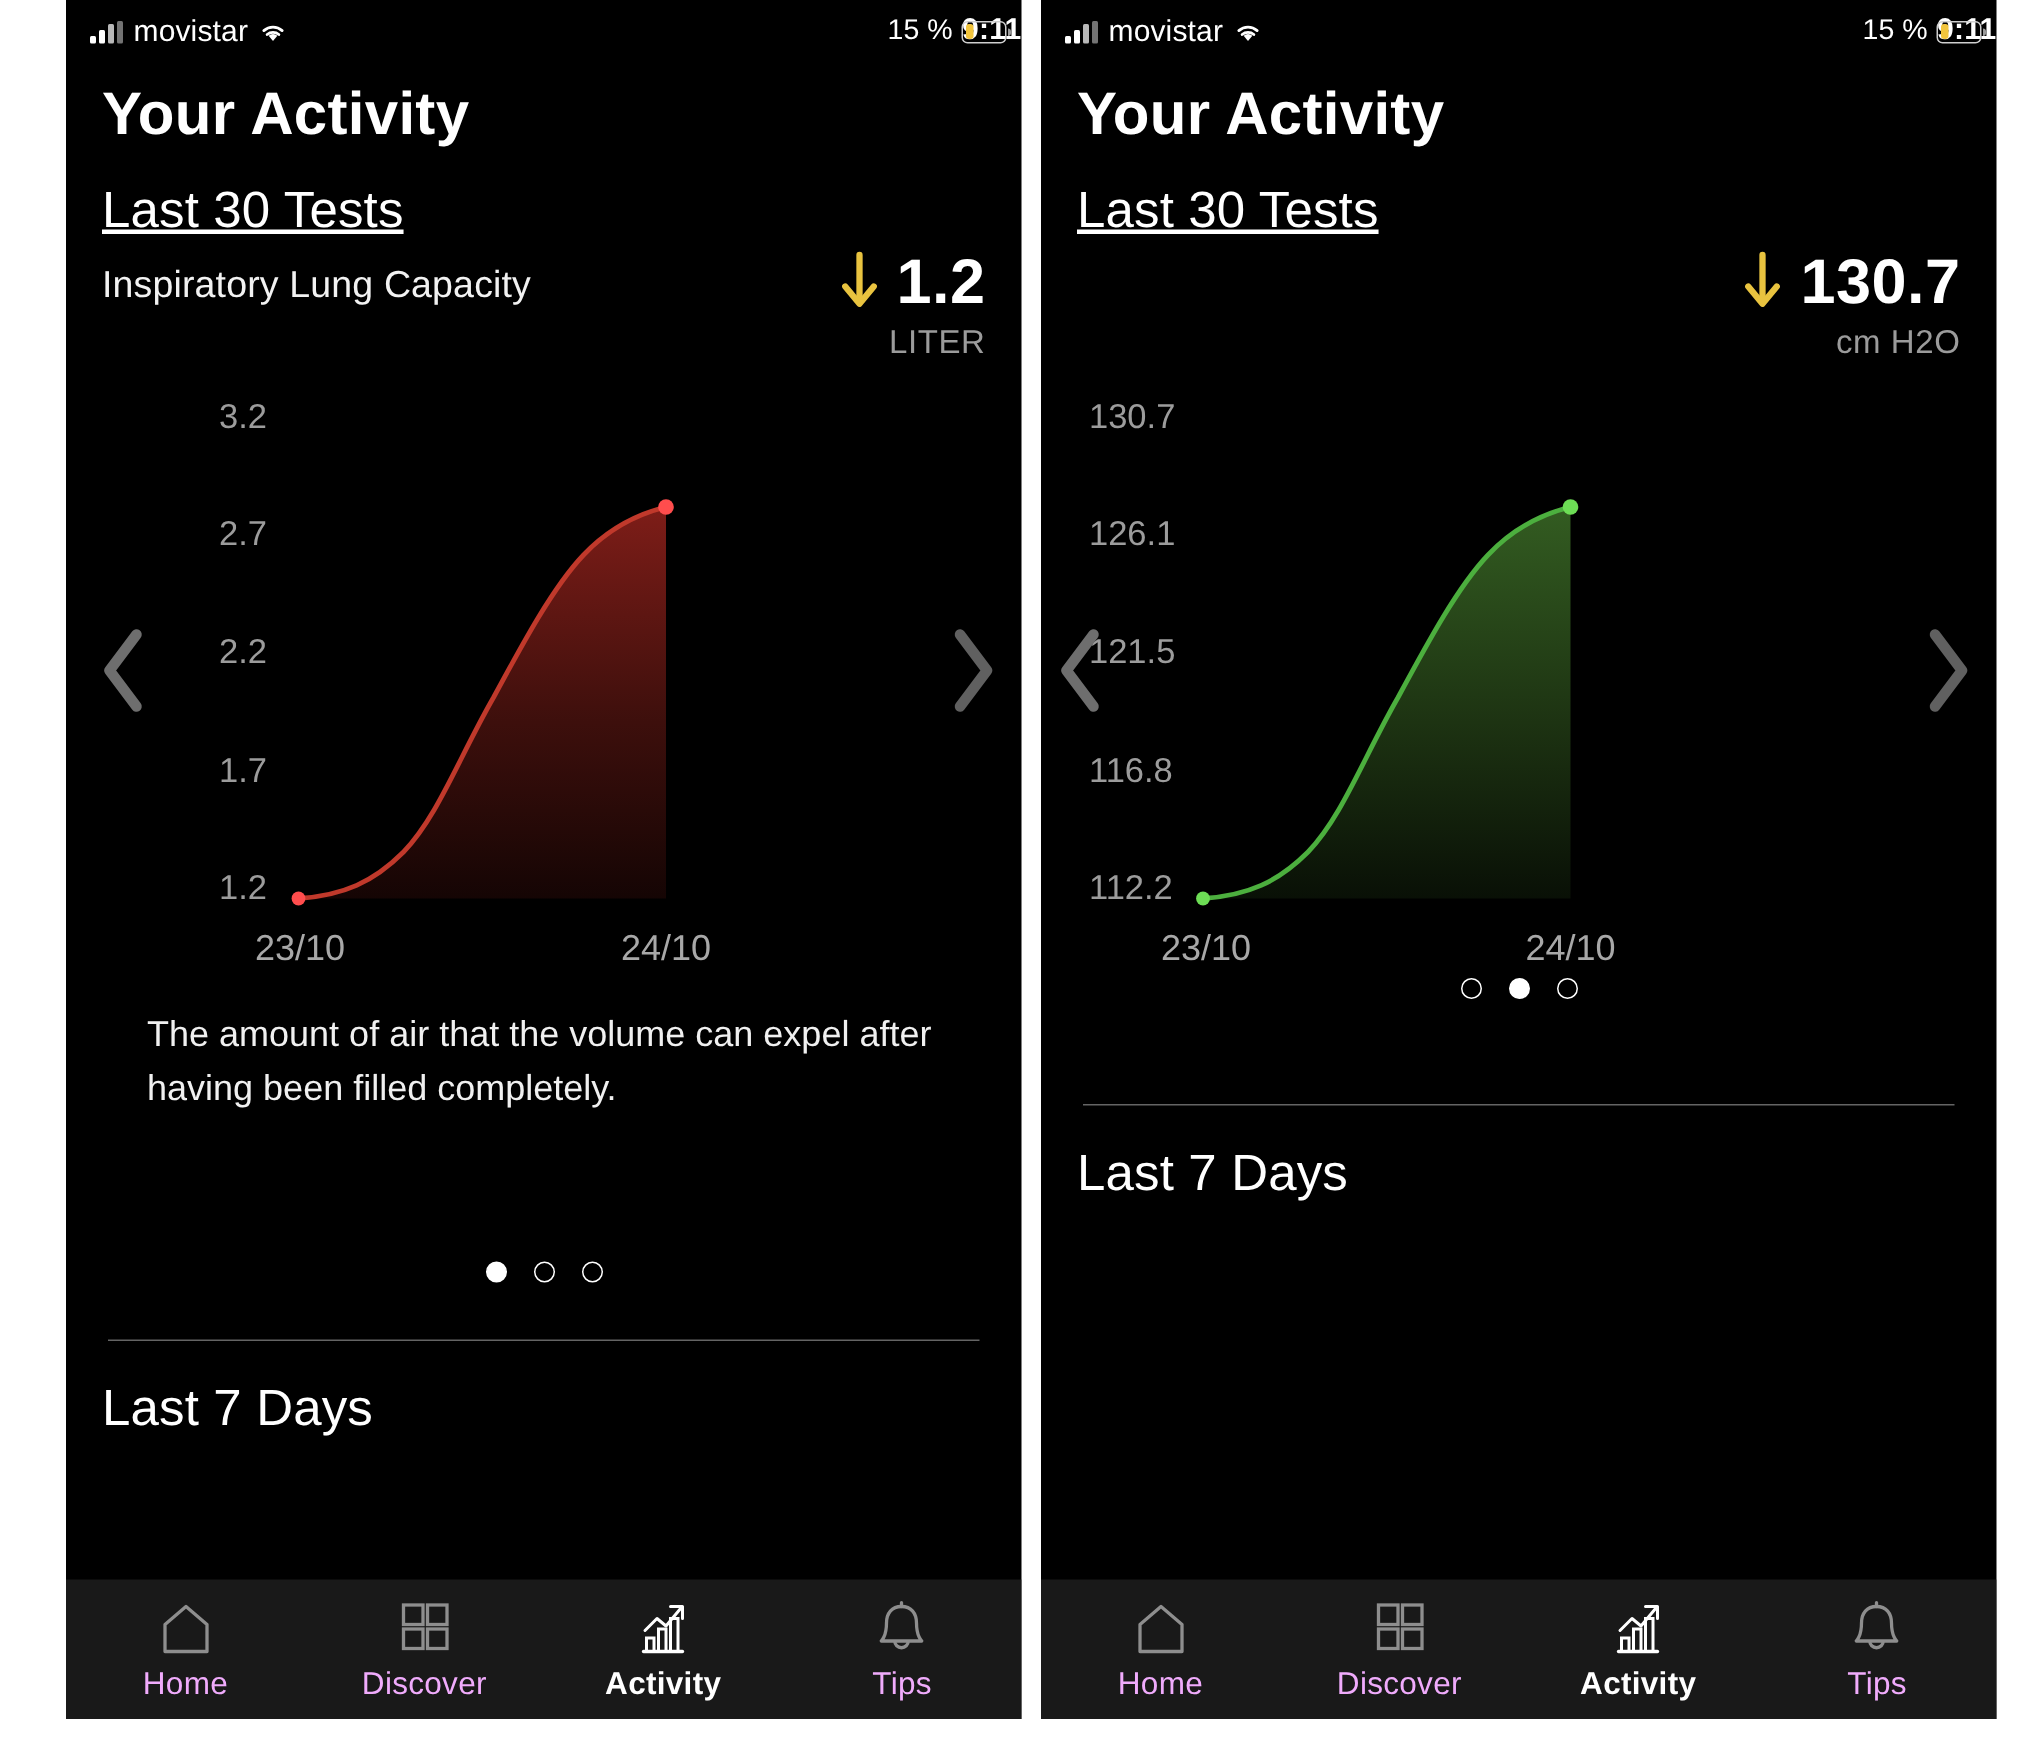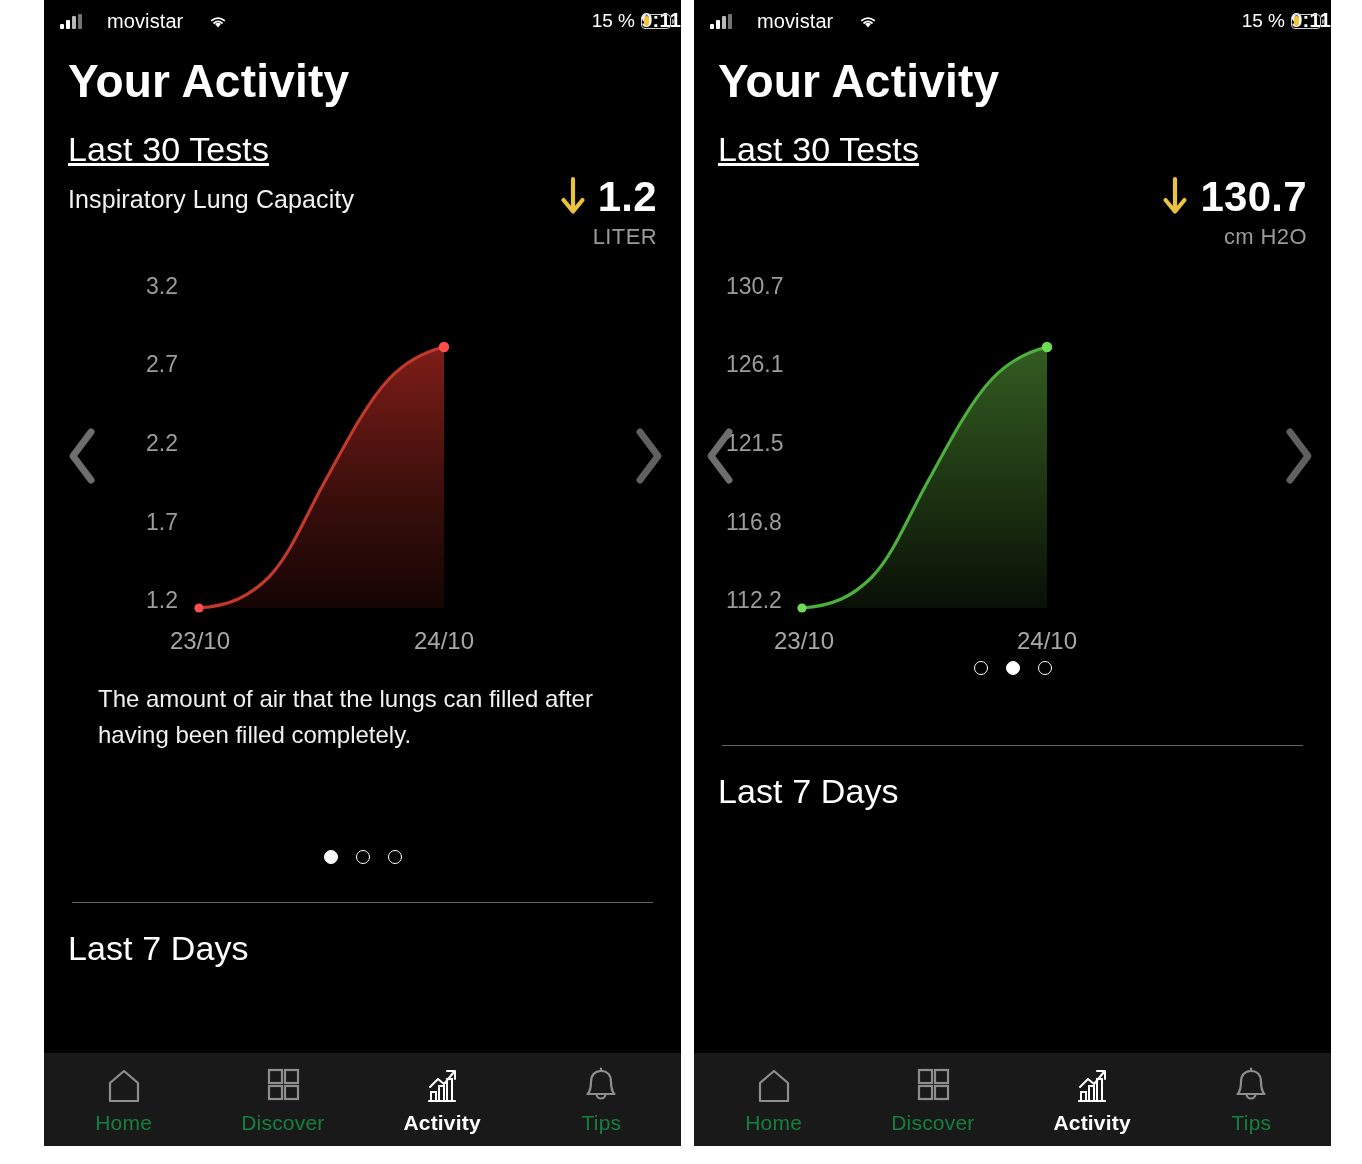--- a/index.html
+++ b/index.html
@@ -35,21 +35,21 @@
     position: relative;
     height: 46px;
     color: #ffffff;
   }
   .sb-left {
     position: absolute;
     left: 16px;
     top: 10px;
     display: flex;
     align-items: center;
-    gap: 25px;
+    gap: 7px;
     justify-content: flex-end;
   }
   .signal {
     display: flex;
     align-items: flex-end;
     gap: 2px;
     height: 15px;
   }
   .signal i {
     display: block;
@@ -110,21 +110,21 @@
     bottom: 1.6px;
     width: 15%;
     min-width: 5px;
     background: #f2c53d;
     border-radius: 2px;
   }
 
   
   .h-activity {
     margin: 8px 0 0 24px;
-    font-size: 46px;
+    font-size: 40px;
     font-weight: bold;
     color: #ffffff;
     letter-spacing: .2px;
   }
   .h-range {
     margin: 22px 0 0 24px;
     font-size: 34px;
     color: #ffffff;
     font-weight: normal;
     letter-spacing: .1px;
@@ -232,21 +232,21 @@
     right: 0;
     bottom: 0;
     height: 93px;
     background: #191919;
     display: flex;
     align-items: center;
   }
   .tab {
     flex: 1;
     text-align: center;
-    color: #15803d;
+    color: #f0abfc;
   }
   .tab.active { color: #ffffff; }
   .tab .tab-ico {
     height: 42px;
     display: flex;
     align-items: center;
     justify-content: center;
   }
   .tab .tab-label {
     margin-top: 4px;
@@ -329,21 +329,21 @@
         <text x="370" y="390" fill="#a8a8a8" font-size="24" font-family="Liberation Sans, sans-serif">24/10</text>
       </svg>
       <svg class="chev prev" viewBox="0 0 34 58">
         <path d="M25 5 L7 29 L25 53" stroke="#6e6e6e" stroke-width="7" fill="none" stroke-linecap="round" stroke-linejoin="round"></path>
       </svg>
       <svg class="chev next" viewBox="0 0 34 58">
         <path d="M9 5 L27 29 L9 53" stroke="#606060" stroke-width="7" fill="none" stroke-linecap="round" stroke-linejoin="round"></path>
       </svg>
     </div>
 
-    <div class="desc">The amount of air that the lungs can filled after having been filled completely.</div>
+    <div class="desc">The amount of air that the volume can expel after having been filled completely.</div>
 
     <div class="dots" style="margin-top:96px;">
       <span class="dot on"></span>
       <span class="dot"></span>
       <span class="dot"></span>
     </div>
 
     <div class="divider"></div>
     <div class="h-week">Last 7 Days</div>
 

